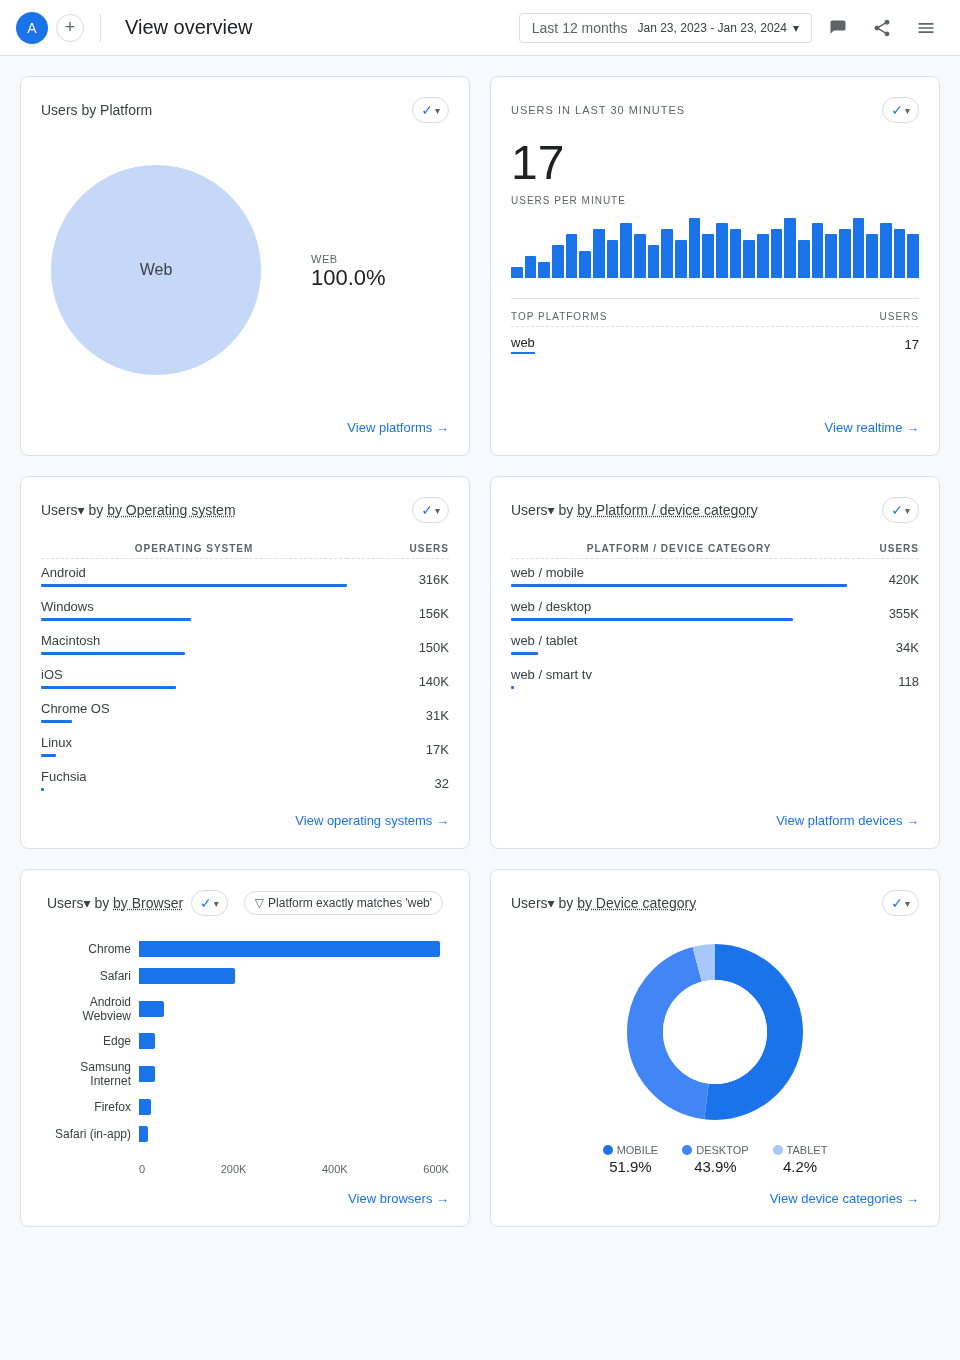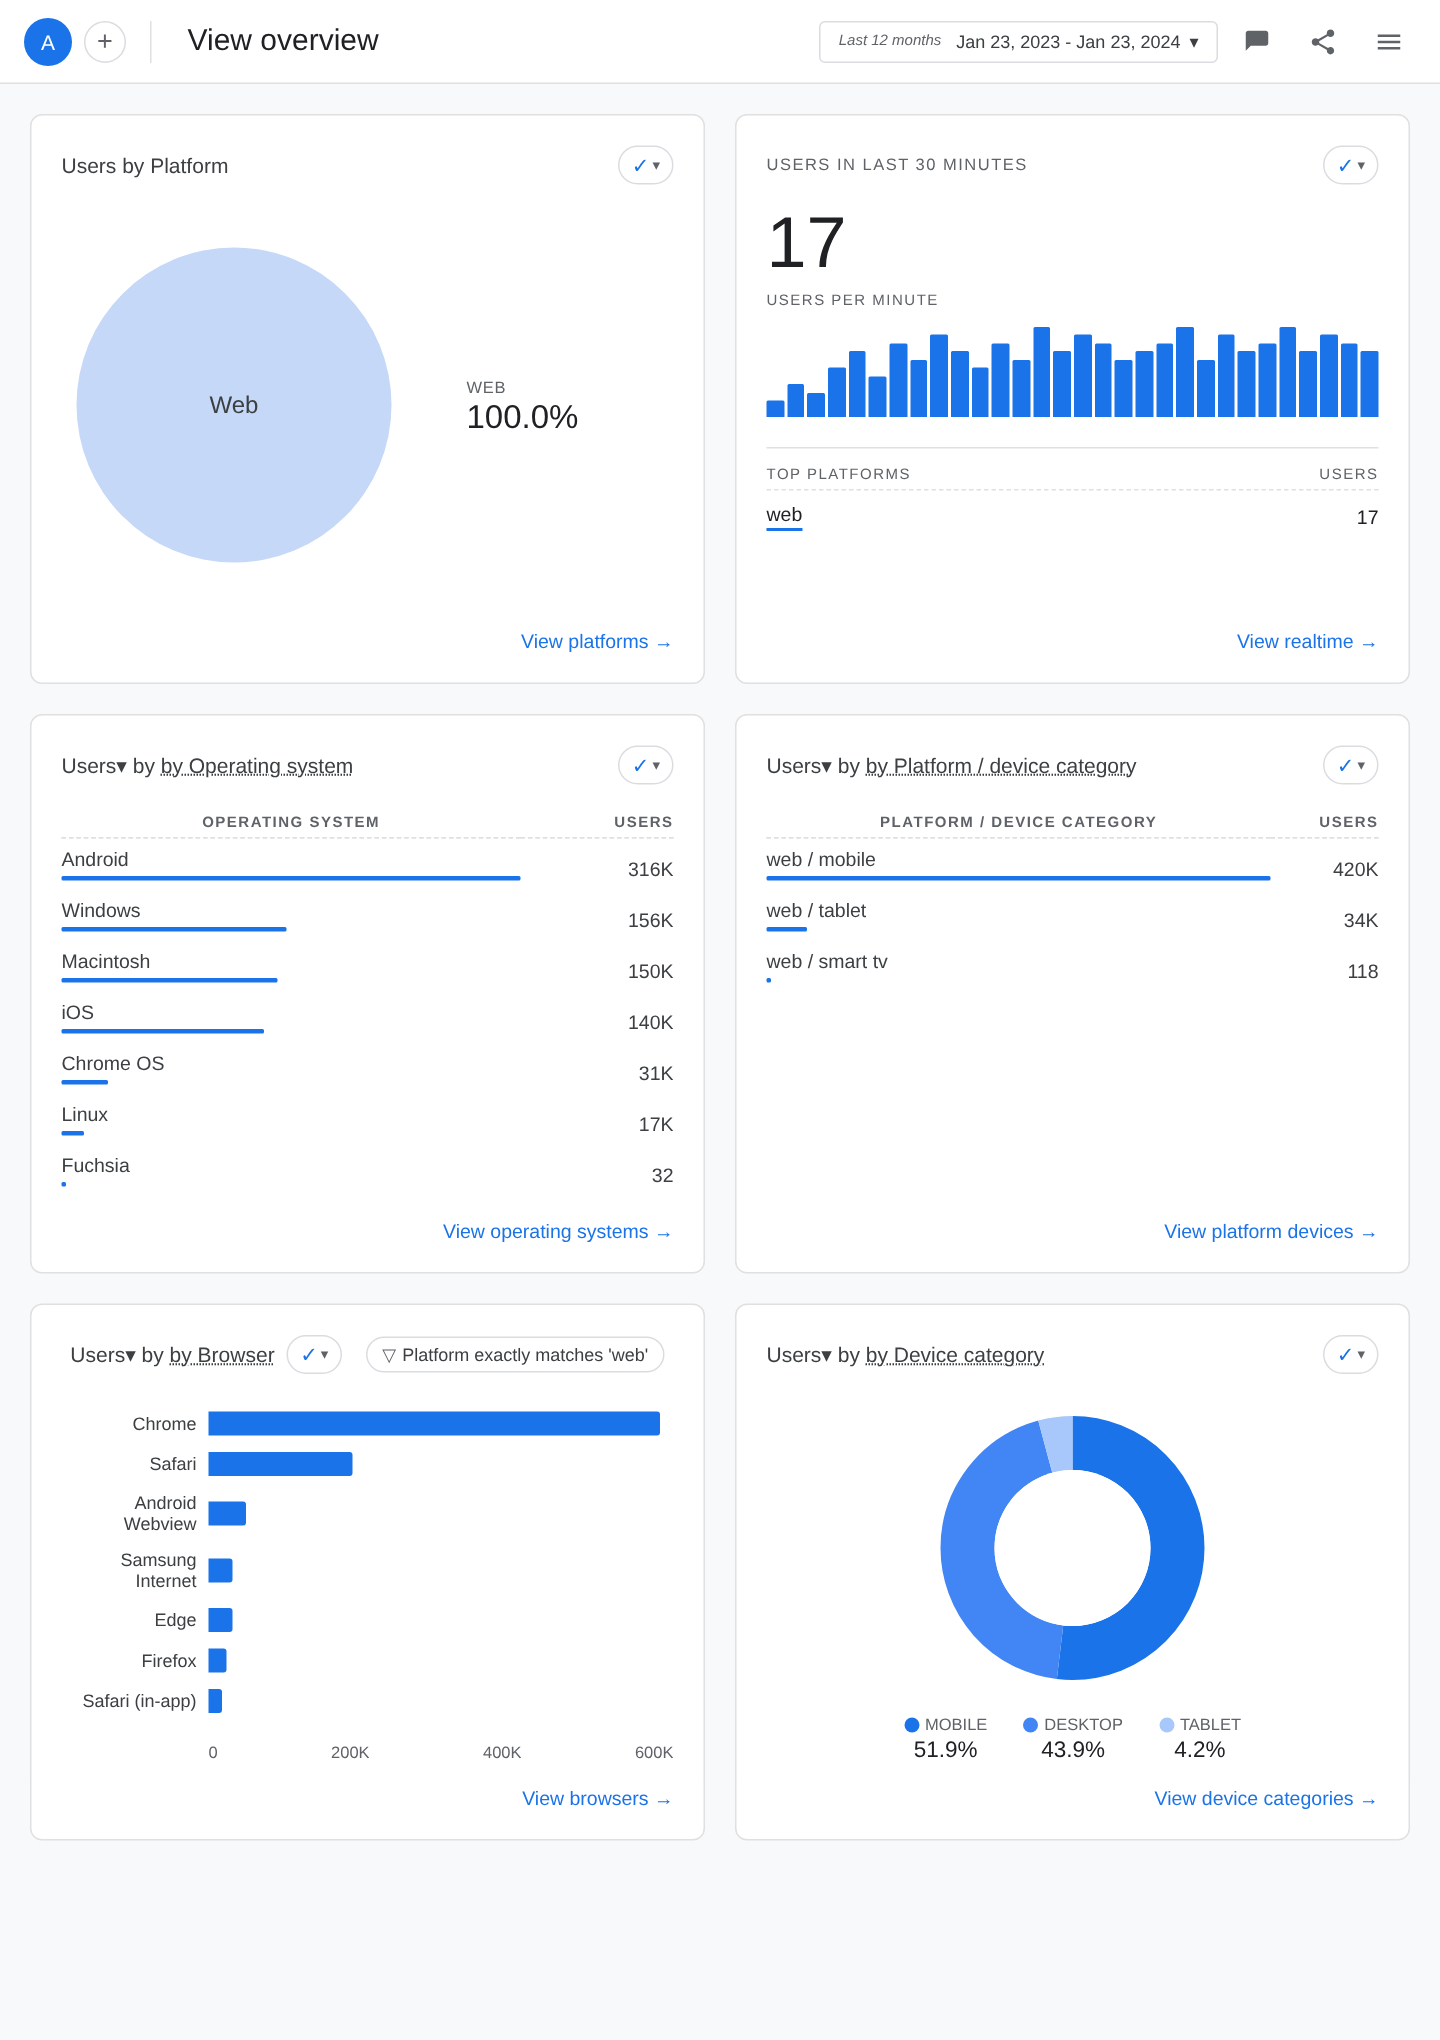--- a/index.html
+++ b/index.html
@@ -20,21 +20,21 @@
       background: #fff; display: flex; align-items: center; justify-content: center;
       cursor: pointer; margin-right: 16px; color: #5f6368; font-size: 18px;
     }
     .header-title { font-size: 20px; font-weight: 400; color: #202124; flex: 1; margin-left: 8px; }
     .header-right { display: flex; align-items: center; gap: 8px; }
     .date-range-btn {
       display: flex; align-items: center; gap: 6px; padding: 6px 12px;
       border: 1px solid #dadce0; border-radius: 4px; background: #fff;
       cursor: pointer; font-size: 12px; color: #3c4043;
     }
-    .date-range-label { color: #5f6368; font-size: 10px; margin-right: 4px; font-style: italic; }
+    .date-range-label { color: #5f6368; font-size: 14px; margin-right: 4px; }
     .icon-btn {
       width: 36px; height: 36px; border-radius: 50%; border: none;
       background: transparent; cursor: pointer; display: flex;
       align-items: center; justify-content: center; color: #5f6368;
     }
 
     
     .main { padding: 20px; display: flex; flex-direction: column; gap: 20px; }
 
     
@@ -326,20 +326,27 @@
         <tbody id="pd-table-body">
             <tr>
     <td>
       <div>web / mobile</div>
       <div class="data-bar" style="width:100%;"></div>
     </td>
     <td class="right">420K</td>
   </tr>
             <tr>
     <td>
+      <div>web / desktop</div>
+      <div class="data-bar" style="width:84%;"></div>
+    </td>
+    <td class="right">355K</td>
+  </tr>
+            <tr>
+    <td>
       <div>web / tablet</div>
       <div class="data-bar" style="width:8%;"></div>
     </td>
     <td class="right">34K</td>
   </tr>
             <tr>
     <td>
       <div>web / smart tv</div>
       <div class="data-bar" style="width:1%;"></div>
     </td>
@@ -382,27 +389,27 @@
       <div class="browser-bar" style="width:31%;"></div>
     </div>
   </div>
           <div class="browser-row">
     <div class="browser-label">Android Webview</div>
     <div class="browser-bar-wrap">
       <div class="browser-bar" style="width:8%;"></div>
     </div>
   </div>
           <div class="browser-row">
+    <div class="browser-label">Edge</div>
+    <div class="browser-bar-wrap">
+      <div class="browser-bar" style="width:5%;"></div>
+    </div>
+  </div>
+          <div class="browser-row">
     <div class="browser-label">Samsung Internet</div>
-    <div class="browser-bar-wrap">
-      <div class="browser-bar" style="width:5%;"></div>
-    </div>
-  </div>
-          <div class="browser-row">
-    <div class="browser-label">Edge</div>
     <div class="browser-bar-wrap">
       <div class="browser-bar" style="width:5%;"></div>
     </div>
   </div>
           <div class="browser-row">
     <div class="browser-label">Firefox</div>
     <div class="browser-bar-wrap">
       <div class="browser-bar" style="width:4%;"></div>
     </div>
   </div>

